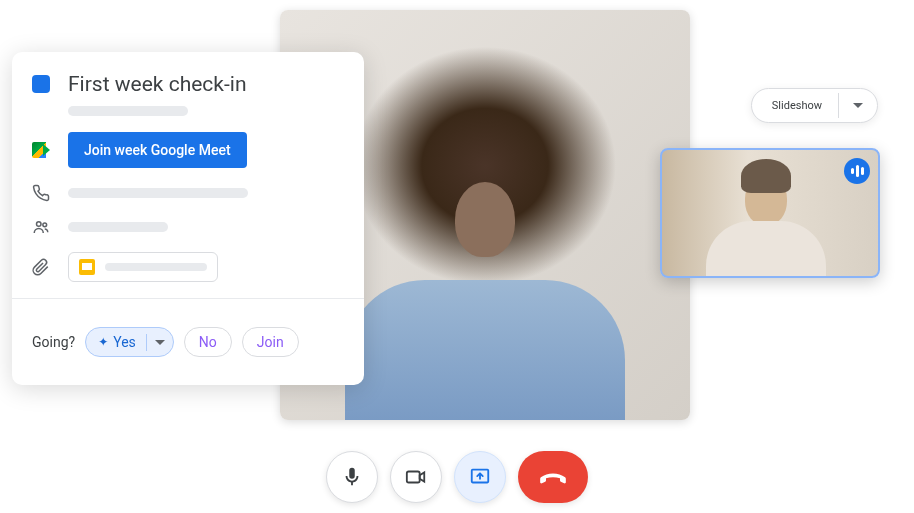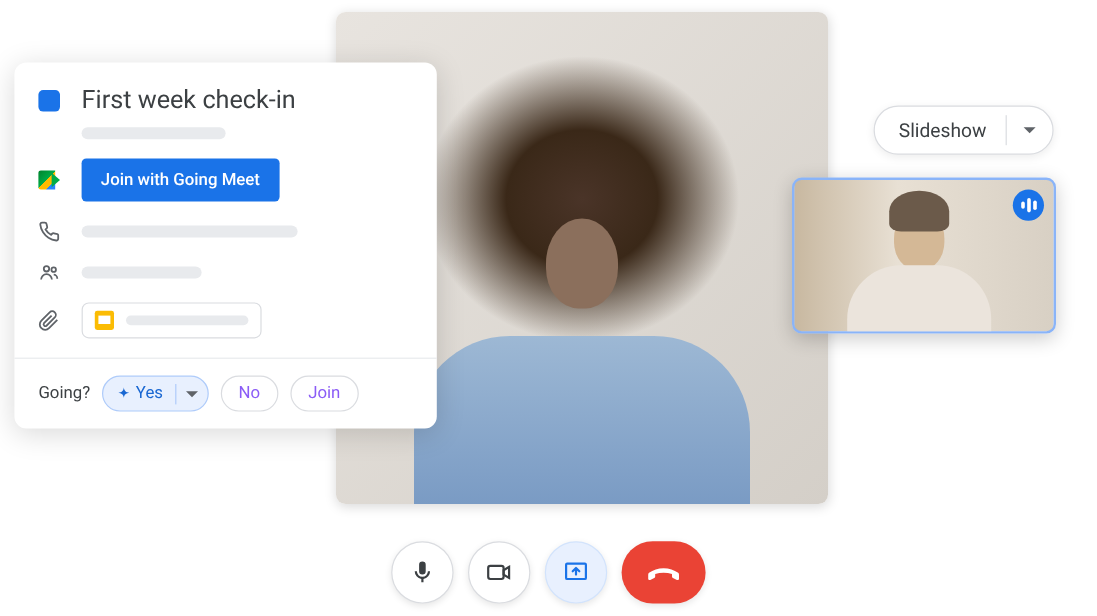--- a/index.html
+++ b/index.html
@@ -128,21 +128,21 @@
     .slides-mini::after {
       content:'';
       position: absolute;
       left: 3px; top: 4px;
       width: 10px; height: 7px;
       background: #fff;
     }
     .rsvp-bar {
       border-top: 1px solid #e8eaed;
       margin: 8px -20px 0 -20px;
-      padding: 14px 20px;
+      padding: 28px 20px;
       display: flex;
       align-items: center;
       gap: 10px;
     }
     .rsvp-label {
       font-size: 14px;
       color: #3c4043;
     }
     .rsvp-yes {
       display: flex;
@@ -189,21 +189,21 @@
       align-items: center;
       border: 1px solid #dadce0;
       background: #fff;
       border-radius: 22px;
       overflow: hidden;
       box-shadow: 0 2px 8px rgba(0,0,0,0.08);
       z-index: 5;
     }
     .slideshow-label {
       padding: 10px 16px 10px 20px;
-      font-size: 16px;
+      font-size: 11px;
       color: #3c4043;
       cursor: pointer;
     }
     .slideshow-caret {
       border-left: 1px solid #dadce0;
       padding: 10px 14px;
       cursor: pointer;
     }
     .caret-down {
       width: 0; height: 0;
@@ -335,21 +335,21 @@
   <div class="event-header">
     <div class="event-color"></div>
     <div class="event-title">First week check-in</div>
   </div>
   <div class="skeleton skel-subtitle"></div>
 
   <div class="event-row">
     <div class="event-icon">
       <div class="meet-logo"></div>
     </div>
-    <button class="join-btn">Join with Going Meet</button>
+    <button class="join-btn">Join week Google Meet</button>
   </div>
 
   <div class="event-row">
     <div class="event-icon">
       <svg class="ico" viewBox="0 0 24 24" fill="none" stroke="#5f6368" stroke-width="2">
           <path d="M22 16.9v3a2 2 0 0 1-2.2 2 19.8 19.8 0 0 1-8.6-3.1 19.5 19.5 0 0 1-6-6A19.8 19.8 0 0 1 2.1 4.2 2 2 0 0 1 4.1 2h3a2 2 0 0 1 2 1.7c.1.9.3 1.8.6 2.6a2 2 0 0 1-.5 2.1L8 9.6a16 16 0 0 0 6 6l1.2-1.2a2 2 0 0 1 2.1-.5c.8.3 1.7.5 2.6.6A2 2 0 0 1 22 16.9z"></path>
         </svg>
     </div>
     <div class="skeleton skel-row"></div>
   </div>

